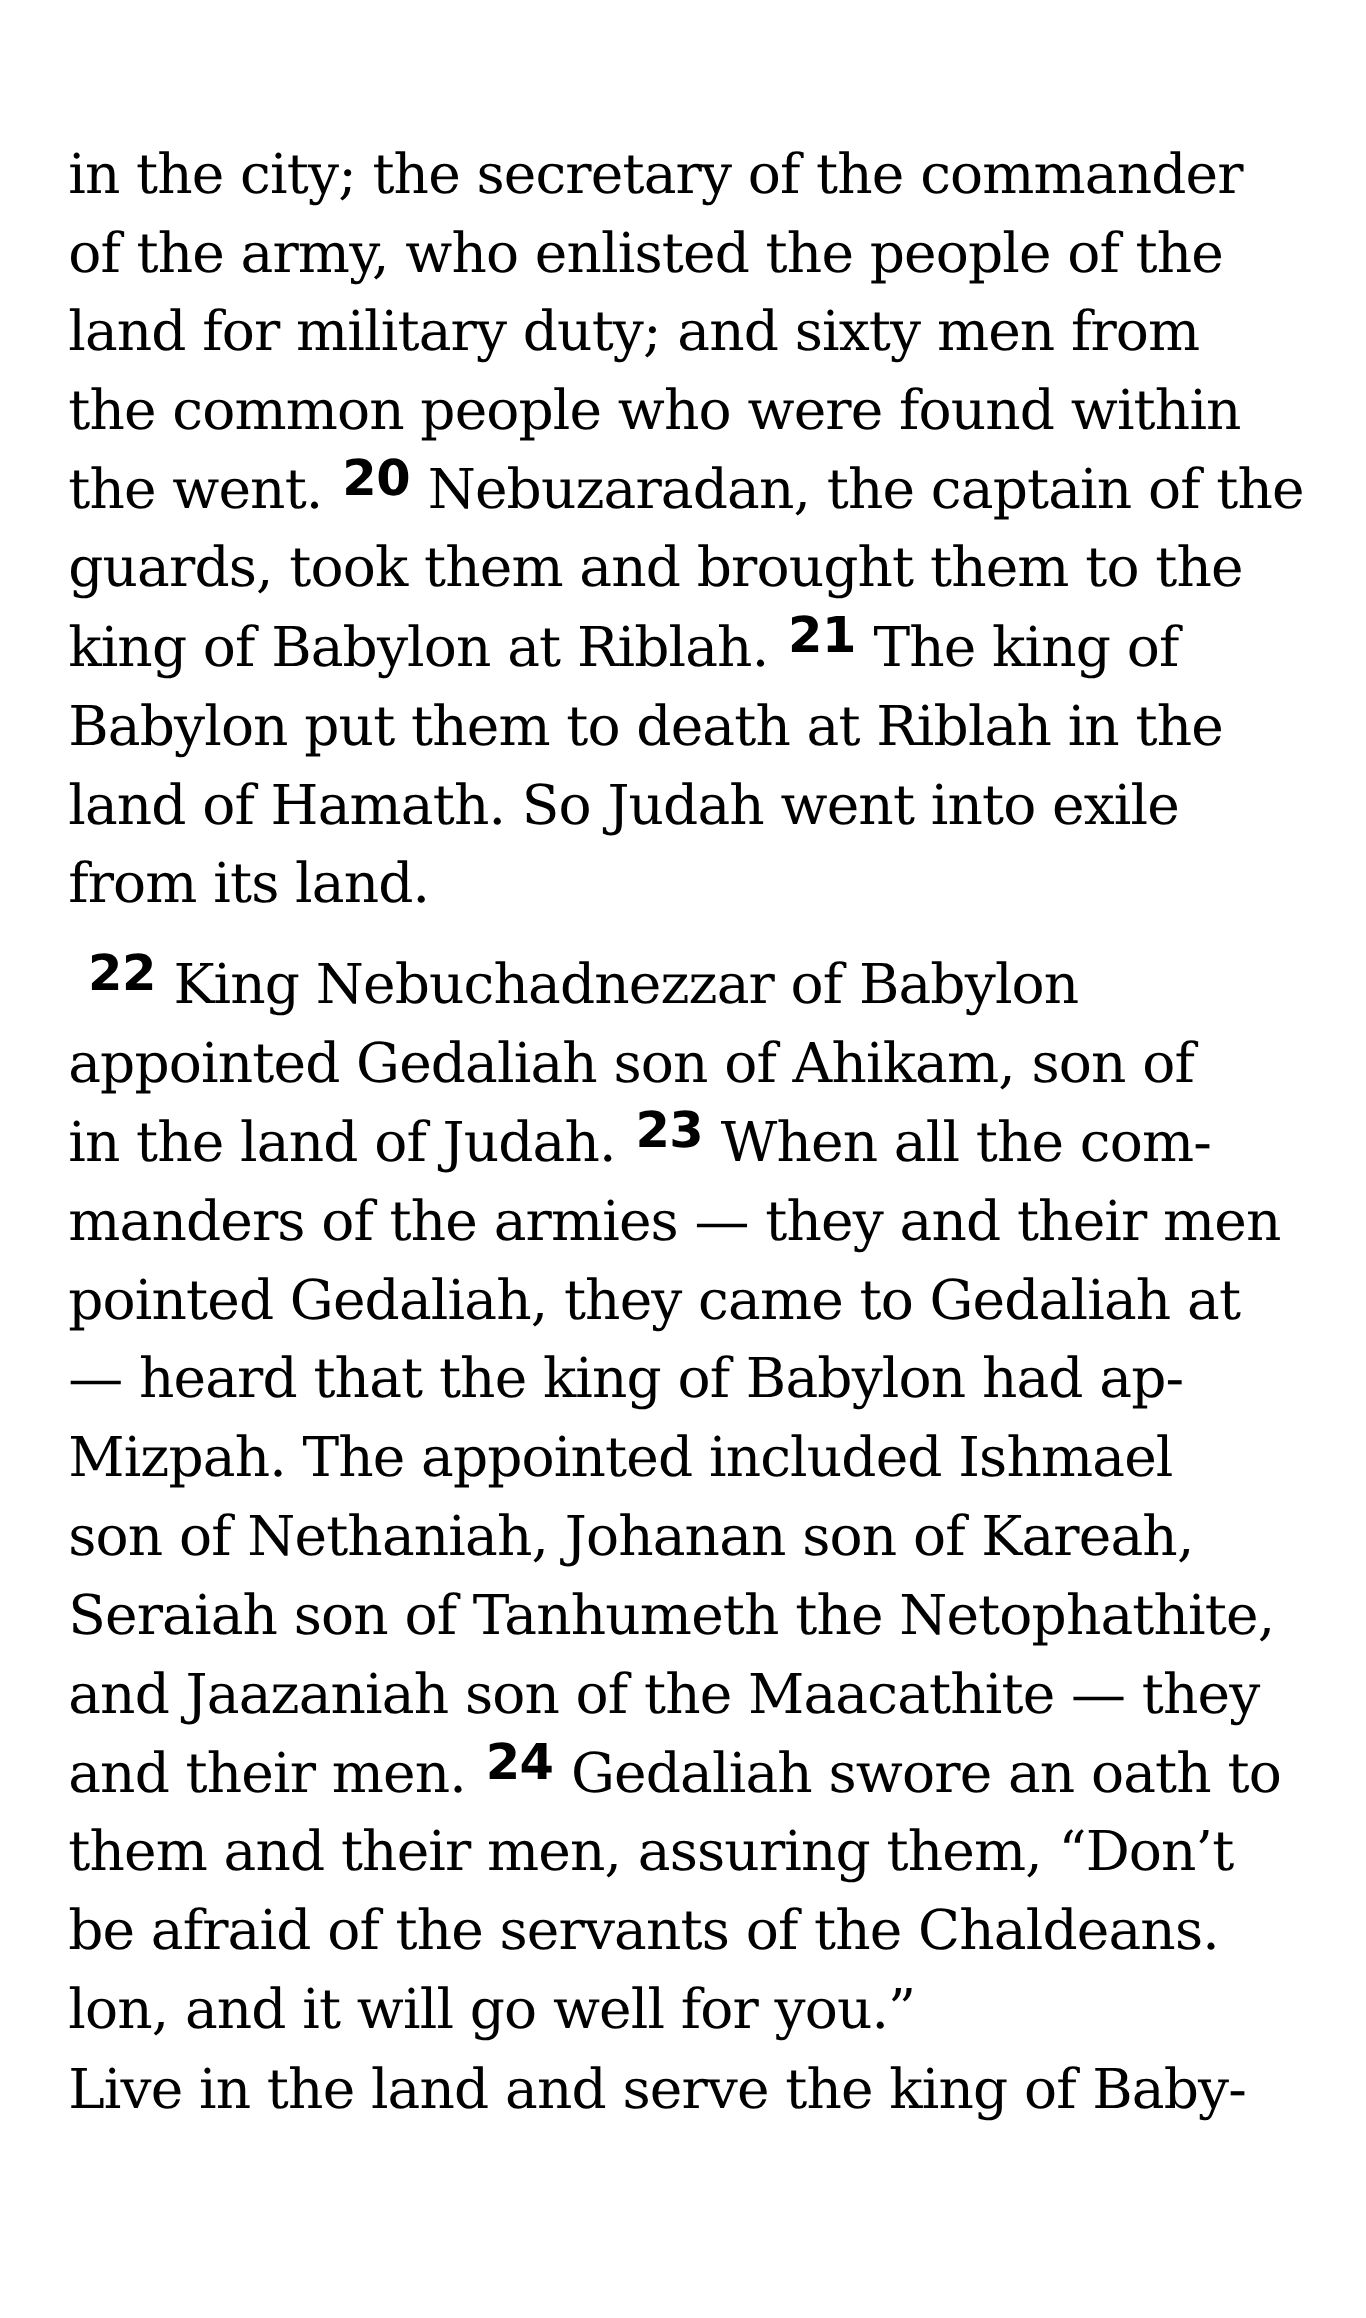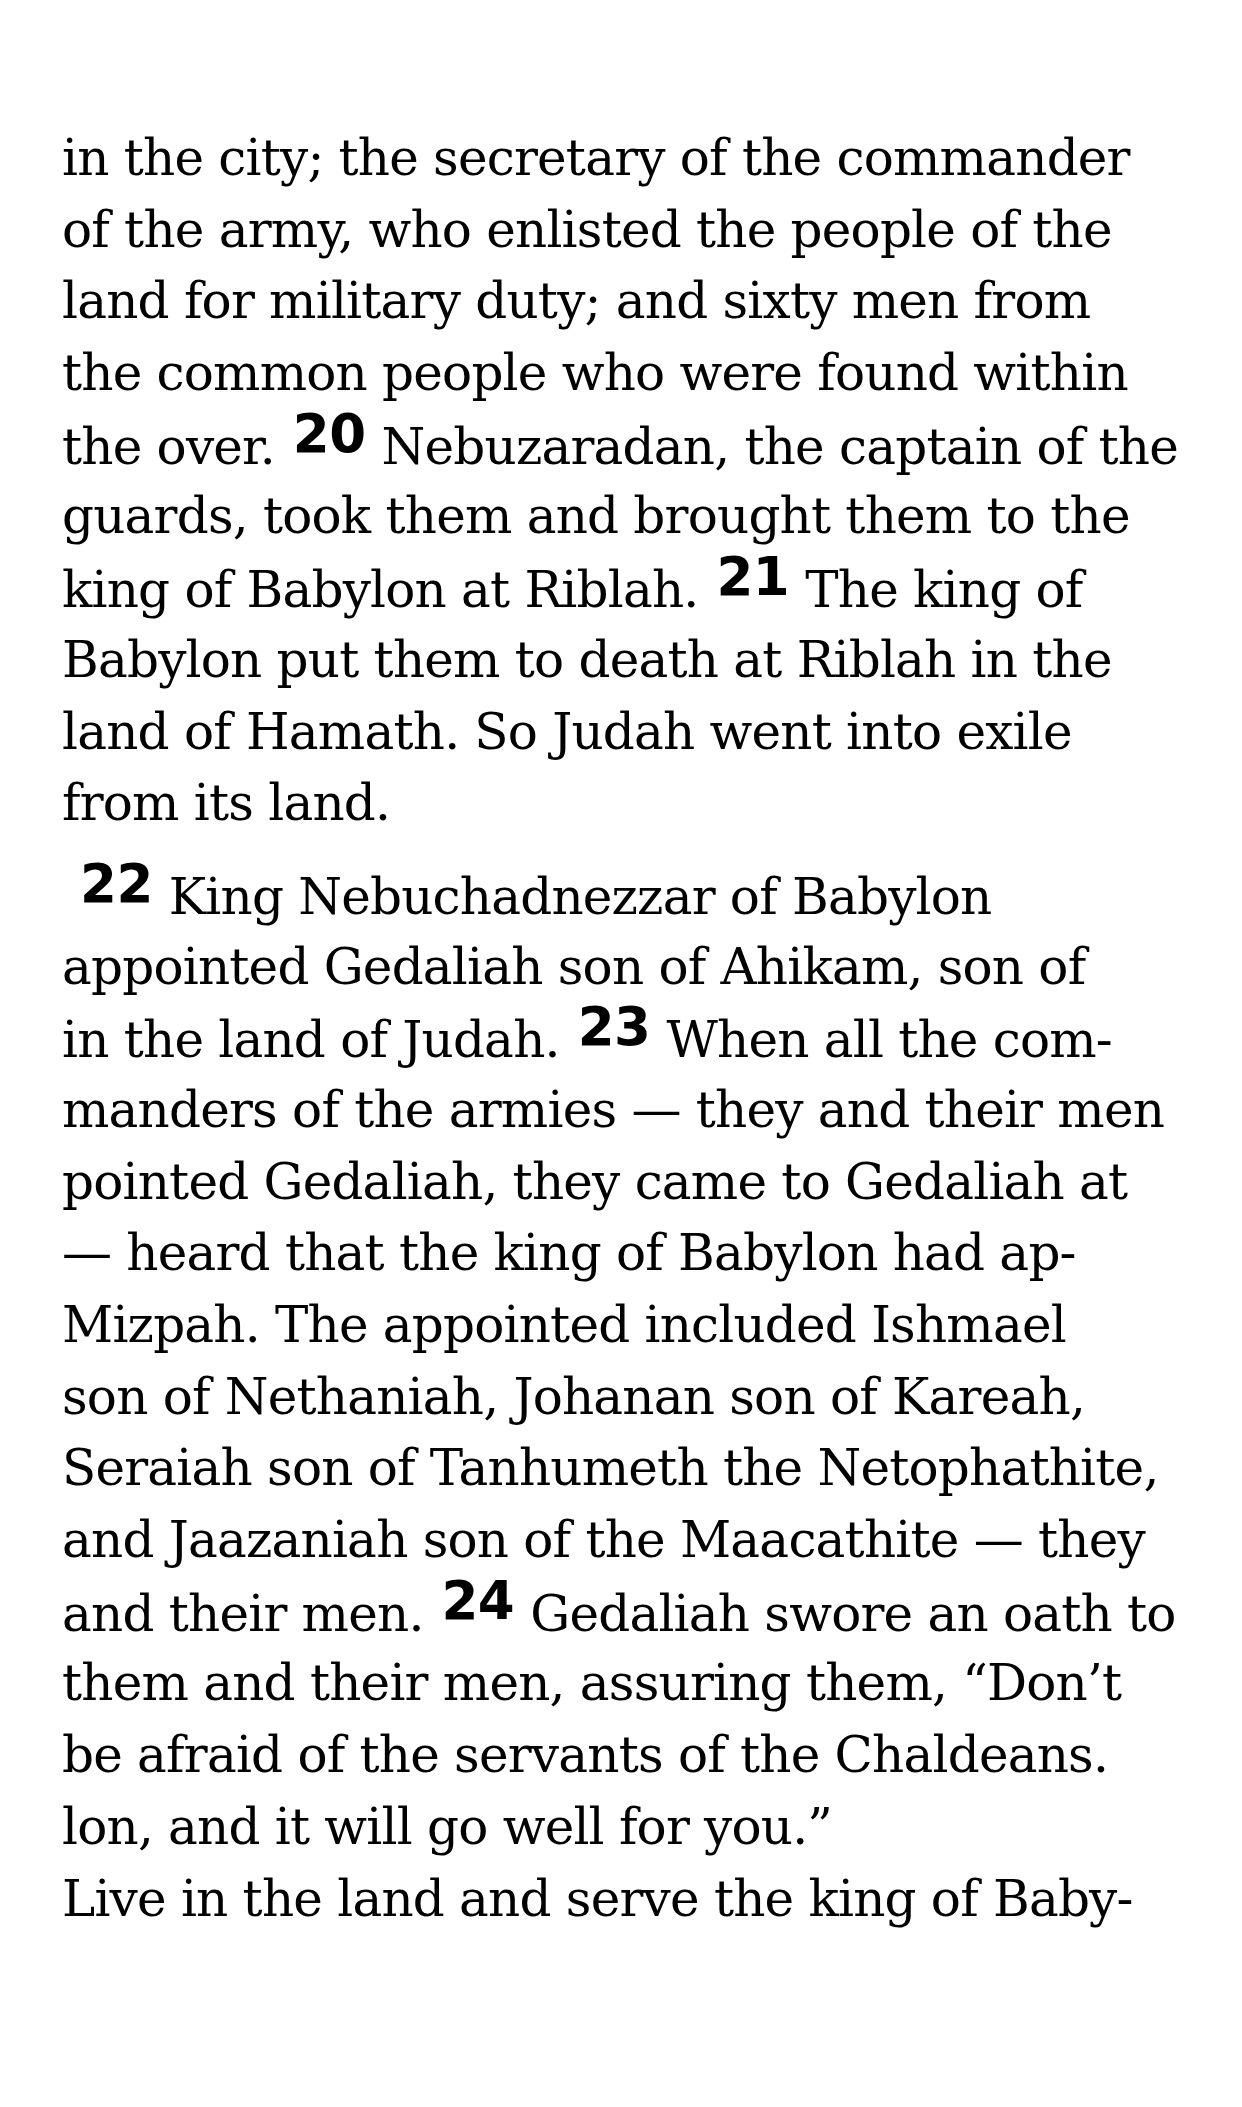--- a/index.html
+++ b/index.html
@@ -33,40 +33,40 @@
   .text-line {
     white-space: nowrap;
     height: 71.7px;
   }
   .run {
     white-space: pre;
   }
   .vnum {
     font-family: "DejaVu Sans", "Liberation Sans", sans-serif;
     font-weight: bold;
-    font-size: 53px;
+    font-size: 45px;
     letter-spacing: -0.5px;
     position: relative;
     top: -12px;
     margin: 0 16px 0 18px;
   }
   .text-line .vnum:first-child {
   }
 </style>
 </head>
 <body>
 
 <div class="reader-page">
   <div id="passage-root">
       <div class="paragraph">
         <div class="text-line"><span class="run">in the city; the secretary of the commander</span></div>
         <div class="text-line"><span class="run">of the army, who enlisted the people of the</span></div>
         <div class="text-line"><span class="run">land for military duty; and sixty men from</span></div>
         <div class="text-line"><span class="run">the common people who were found within</span></div>
-        <div class="text-line"><span class="run">the over.</span><span class="vnum">20</span><span class="run">Nebuzaradan, the captain of the</span></div>
+        <div class="text-line"><span class="run">the went.</span><span class="vnum">20</span><span class="run">Nebuzaradan, the captain of the</span></div>
         <div class="text-line"><span class="run">guards, took them and brought them to the</span></div>
         <div class="text-line"><span class="run">king of Babylon at Riblah.</span><span class="vnum">21</span><span class="run">The king of</span></div>
         <div class="text-line"><span class="run">Babylon put them to death at Riblah in the</span></div>
         <div class="text-line"><span class="run">land of Hamath. So Judah went into exile</span></div>
         <div class="text-line"><span class="run">from its land.</span></div>
       </div>
       <div class="paragraph">
         <div class="text-line"><span class="vnum">22</span><span class="run">King Nebuchadnezzar of Babylon</span></div>
         <div class="text-line"><span class="run">appointed Gedaliah son of Ahikam, son of</span></div>
         <div class="text-line"><span class="run">in the land of Judah.</span><span class="vnum">23</span><span class="run">When all the com-</span></div>

